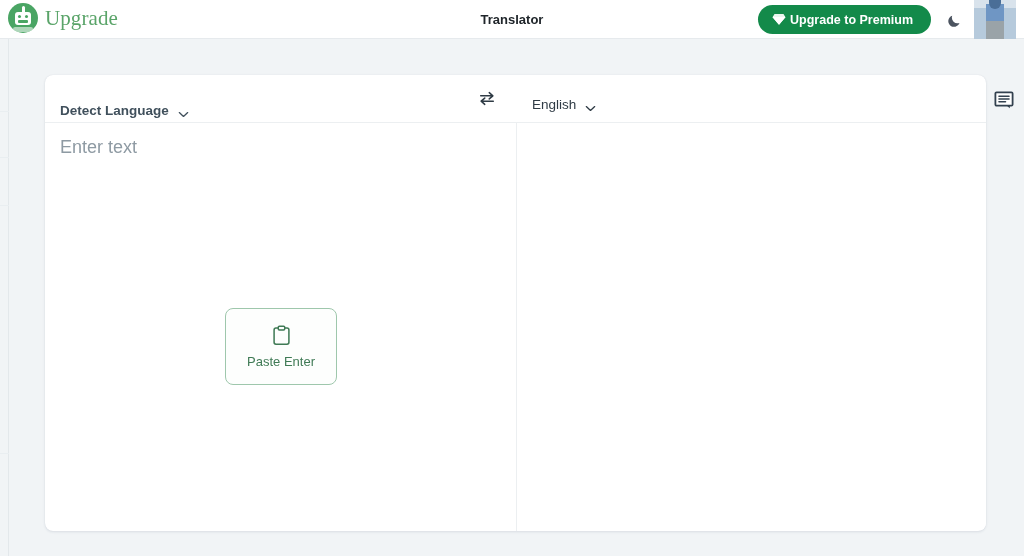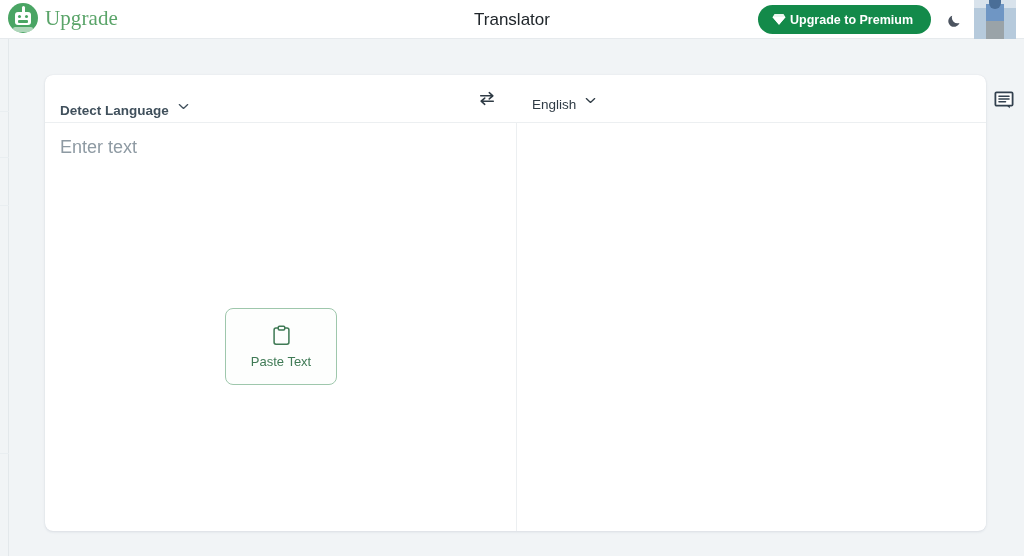--- a/index.html
+++ b/index.html
@@ -57,21 +57,21 @@
   }
   .logo-text {
     font-size: 21px; color: #5aa469; letter-spacing: .1px;
     font-family: "Liberation Serif", serif; font-weight: 400;
   }
 
   .page-title {
     position: absolute; left: 0; right: 0; top: 0;
     height: 39px; line-height: 39px;
     text-align: center;
-    font-size: 17px; font-weight: normal; color: #20262b;
+    font-size: 13px; font-weight: bold; color: #20262b;
   }
 
   .upgrade-btn {
     position: absolute; right: 93px; top: 5px;
     height: 29px;
     background: #138a4a;
     color: #ffffff;
     border: none; border-radius: 16px;
     padding: 0 18px 0 14px;
     display: flex; align-items: center; gap: 4px;
@@ -144,21 +144,21 @@
     height: 48px;
     border-bottom: 1px solid #eceff1;
     display: flex; align-items: center;
   }
   .lang-left {
     width: 471px; height: 48px;
     display: flex; align-items: center;
     position: relative;
   }
   .lang-select {
-    display: flex; align-items: flex-start; gap: 9px;
+    display: flex; align-items: flex-end; gap: 9px;
     margin-left: 15px;
     cursor: pointer;
     font-size: 13.5px; font-weight: bold; color: #40505c; margin-top: 23px;
   }
   .chev { width: 11px; height: 7px; display: block; }
 
   .swap-btn {
     position: absolute; left: 430px; top: 12px;
     width: 24px; height: 24px;
     display: flex; align-items: center; justify-content: center;
@@ -303,21 +303,21 @@
     <div class="vdiv"></div>
 
     <div class="pane-left">
       <div class="enter-text">Enter text</div>
 
       <button class="paste-btn">
         <svg class="clipboard-icon" viewBox="0 0 20 22">
           <rect x="2.2" y="3.2" width="15.6" height="17" rx="2" fill="none" stroke="#3f7a55" stroke-width="1.6"></rect>
           <rect x="6.6" y="1.2" width="6.8" height="4" rx="1.2" fill="#ffffff" stroke="#3f7a55" stroke-width="1.6"></rect>
         </svg>
-        <span class="paste-label">Paste Text</span>
+        <span class="paste-label">Paste Enter</span>
       </button>
     </div>
 
     <div class="pane-right">
       <div style="position:absolute;left:15px;top:14px;font-size:14.5px;color:#8e9aa3;"></div>
     </div>
   </div>
 </div>
 
 <button class="feedback-btn">

